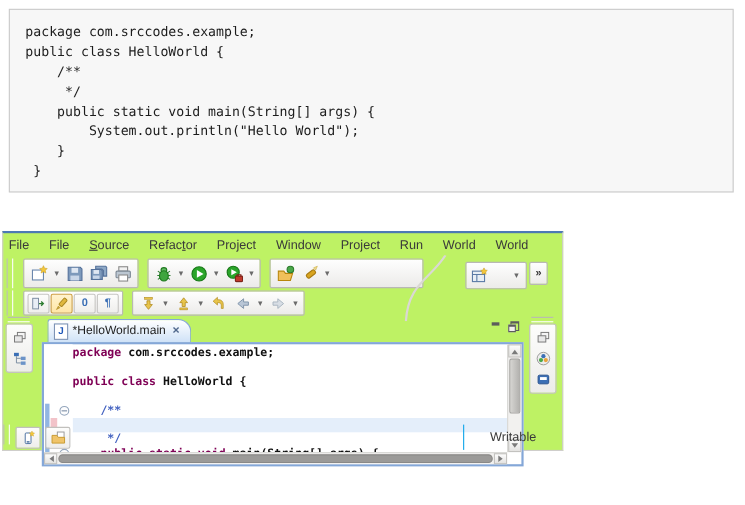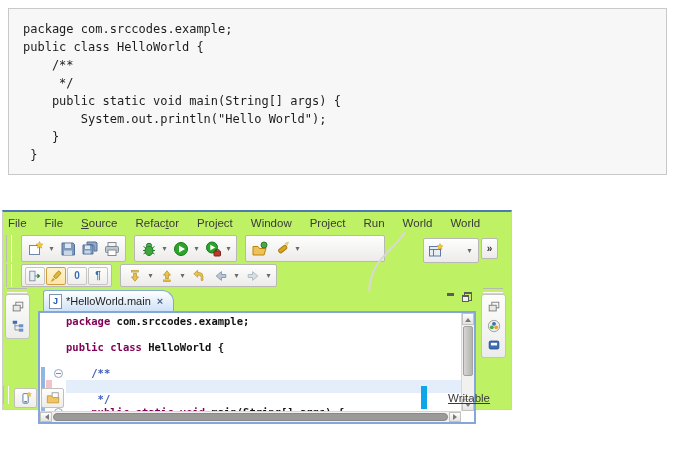--- a/index.html
+++ b/index.html
@@ -102,21 +102,21 @@
   .hbtn.left{left:0;} .hbtn.right{right:0;}
   .tri-left{width:0;height:0;border:3px solid transparent;border-right:4px solid #7a7a7a;margin-left:-2px;}
   .tri-right{width:0;height:0;border:3px solid transparent;border-left:4px solid #7a7a7a;margin-right:-2px;}
   .hthumb{position:absolute;left:13px;right:13px;top:1px;bottom:1px;background:#9b9a98;border:1px solid #8a8987;border-radius:4px;}
 
   
   .statusbar{position:absolute;left:0;right:0;bottom:0;height:23px;display:flex;align-items:center;
              font-size:11.5px;color:#3a3a3a;}
   .sb-btn{width:23px;height:20px;box-sizing:border-box;border:1px solid #c1c0bd;border-radius:2px;
           background:linear-gradient(#fdfdfc,#eeedeb);display:flex;align-items:center;justify-content:center;margin-left:4px;}
-  .sb-cell{height:100%;display:flex;align-items:center;justify-content:center;border-left:6px solid #0ea5e9;box-sizing:border-box;text-decoration:underline;}
+  .sb-cell{height:100%;display:flex;align-items:center;justify-content:center;border-left:1px solid #0ea5e9;box-sizing:border-box;}
   .sb-writable{width:90px;} .sb-smart{width:82px;} .sb-pos{width:89px;justify-content:flex-start;padding-left:6px;}
   .spacer{flex:1;}
 </style>
 </head>
 <body>
 
 <div class="page">
 
   <div class="snippet">
     <pre>package com.srccodes.example;

